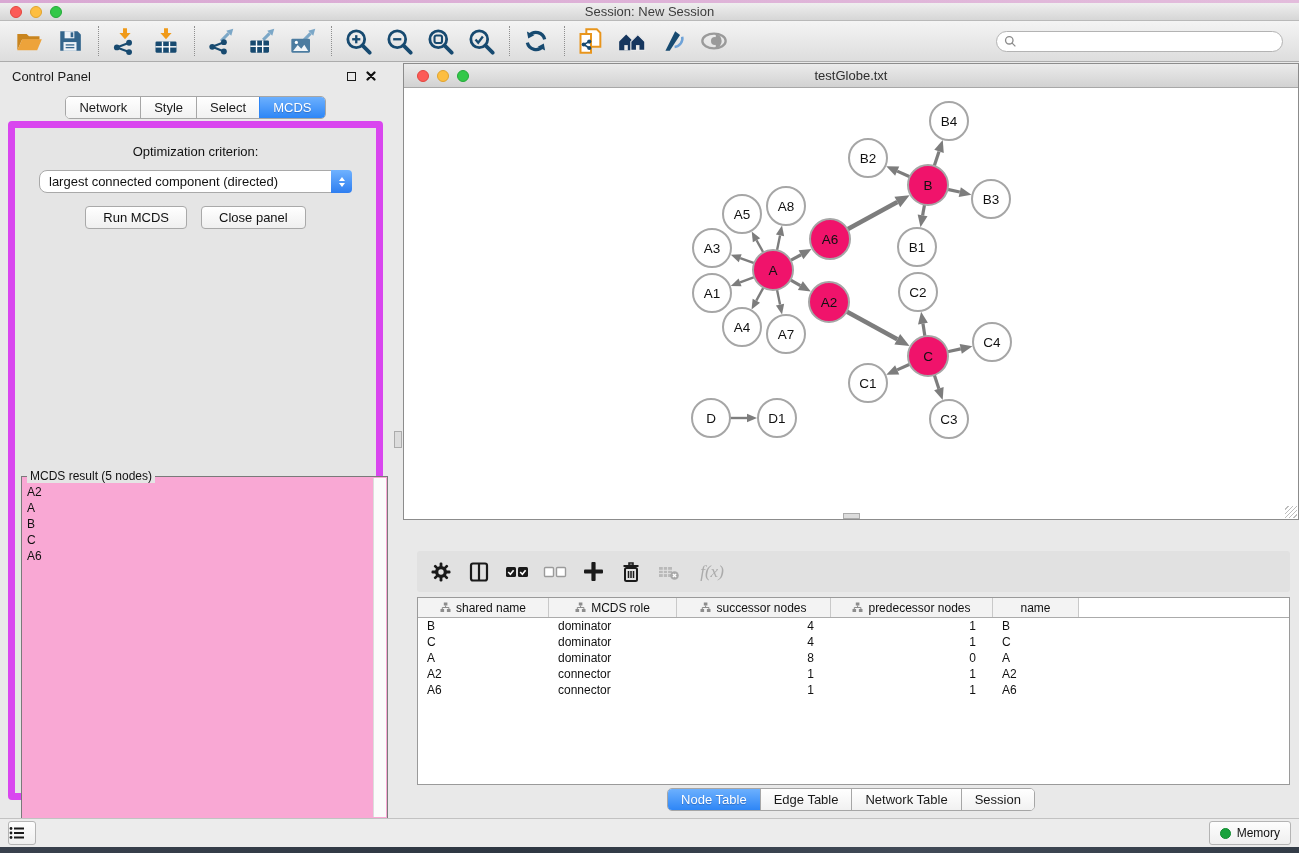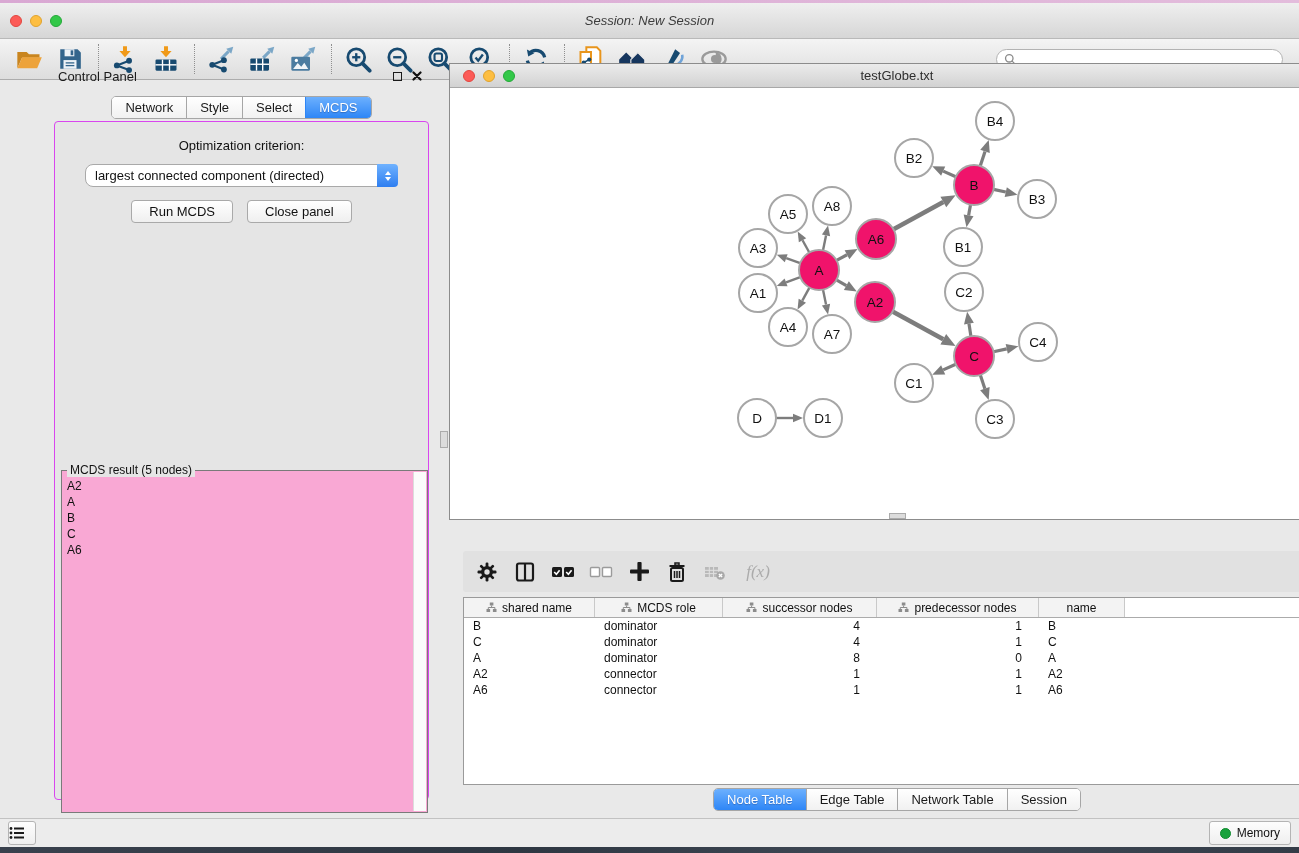--- a/index.html
+++ b/index.html
@@ -5,23 +5,23 @@
   * { box-sizing: border-box; margin: 0; padding: 0; }
   html,body { width:1299px; height:853px; }
   body {
     font-family: "Liberation Sans", sans-serif;
     background:#E9E9E9; overflow:hidden; position:relative;
     -webkit-font-smoothing: antialiased;
   }
   
   #top-sliver { height:3px; background:linear-gradient(90deg,#D9A8D3,#E3BCDC); }
   #titlebar {
-    height:36px; background:linear-gradient(#EFEFEF,#D6D6D6);
+    height:18px; background:linear-gradient(#EFEFEF,#D6D6D6);
     border-bottom:1px solid #B9B9B9; position:relative;
-    display:flex; align-items:center; justify-content:center;font-style:italic;
+    display:flex; align-items:center; justify-content:center;
   }
   #titlebar .title { font-size:13px; color:#3C3C3C; }
   .lights { position:absolute; left:10px; top:50%; transform:translateY(-50%); display:flex; gap:8px; }
   .light { width:12px; height:12px; border-radius:50%; }
   .light.red    { background:#FC5B57; border:1px solid #E2463F; }
   .light.yellow { background:#FDBE41; border:1px solid #E0A32E; }
   .light.green  { background:#33C849; border:1px solid #24A939; }
   
   #toolbar {
     height:41px; background:linear-gradient(#F4F4F4,#DDDDDD);
@@ -33,21 +33,21 @@
   #search-wrap {
     margin-left:auto; margin-right:16px; width:287px; height:21px;
     background:#fff; border:1px solid #B3B3B3; border-radius:11px;
     display:flex; align-items:center; padding-left:7px;
   }
   #search-wrap input {
     border:none; outline:none; background:transparent; flex:1;
     font-size:12px; font-family:"Liberation Sans",sans-serif; height:100%;
   }
   
-  #main { position:absolute; left:0; top:63px; width:1050px; height:755px;margin-left:46px; }
+  #main { position:absolute; left:0; top:63px; width:1050px; height:755px; }
   .panel-header {
     height:26px; display:flex; align-items:center; padding:0 12px;
     font-size:13px; color:#1A1A1A;
   }
   .panel-header .spacer { flex:1; }
   .hdr-ico { display:flex; align-items:center; justify-content:center; width:16px; height:16px; margin-left:4px; }
   .float-box { width:9px; height:9px; border:1.5px solid #1A1A1A; display:inline-block; }
   
   #control-panel { position:absolute; left:0; top:0; width:391px; height:755px; }
   #cp-tabs-row { display:flex; justify-content:center; margin-top:7px; }
@@ -57,21 +57,21 @@
     background:linear-gradient(#FFFFFF,#F1F1F1); border-left:1px solid #A6A6A6;
     white-space:nowrap;
   }
   .seg .tab:first-child { border-left:none; }
   .seg .tab.active {
     background:linear-gradient(#6CB0FE,#2E86F6); color:#fff; border-left-color:#2E86F6;
     text-shadow:0 1px 1px rgba(0,0,40,.25);
   }
   #cp-content {
     position:absolute; left:8px; top:58px; width:375px; height:679px;
-    background:#E5E5E5; border:1px solid #d946ef; border-radius:4px;
+    background:#E5E5E5; border:7px solid #d946ef; border-radius:4px;
   }
   #opt-label { text-align:center; margin-top:16px; font-size:13px; color:#111; }
   #criterion-dd {
     position:relative; margin:11px auto 0; width:313px; height:23px;
     background:#fff; border:1px solid #A9A9A9; border-radius:8px;
     display:flex; align-items:center; padding-left:9px; font-size:13px; color:#111;
   }
   #criterion-dd .stepper {
     position:absolute; right:-1px; top:-1px; width:21px; height:23px;
     background:linear-gradient(#6FB2FF,#2E7EF0); border-radius:0 4px 4px 0;

